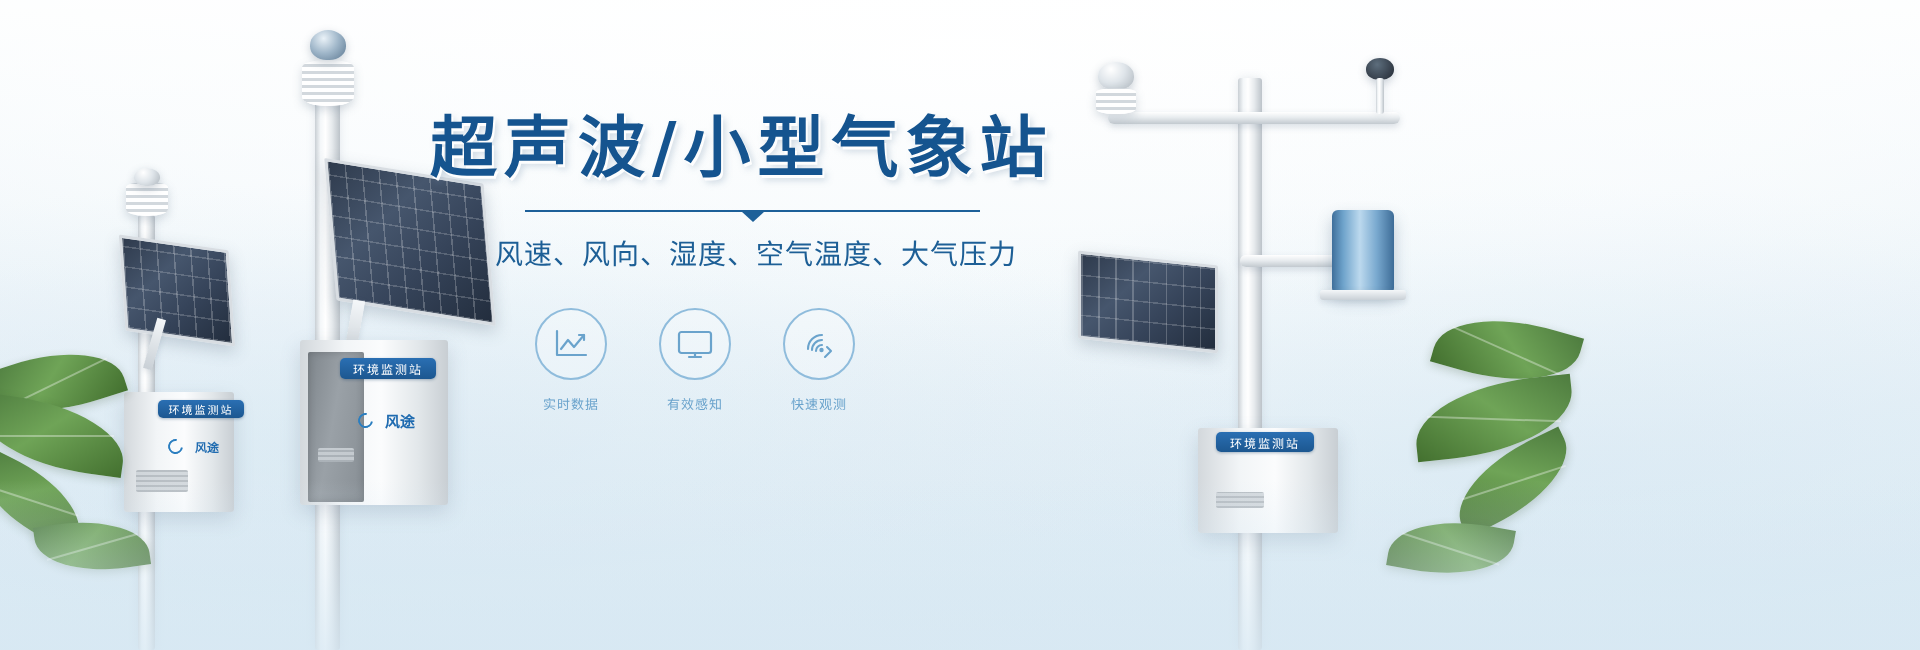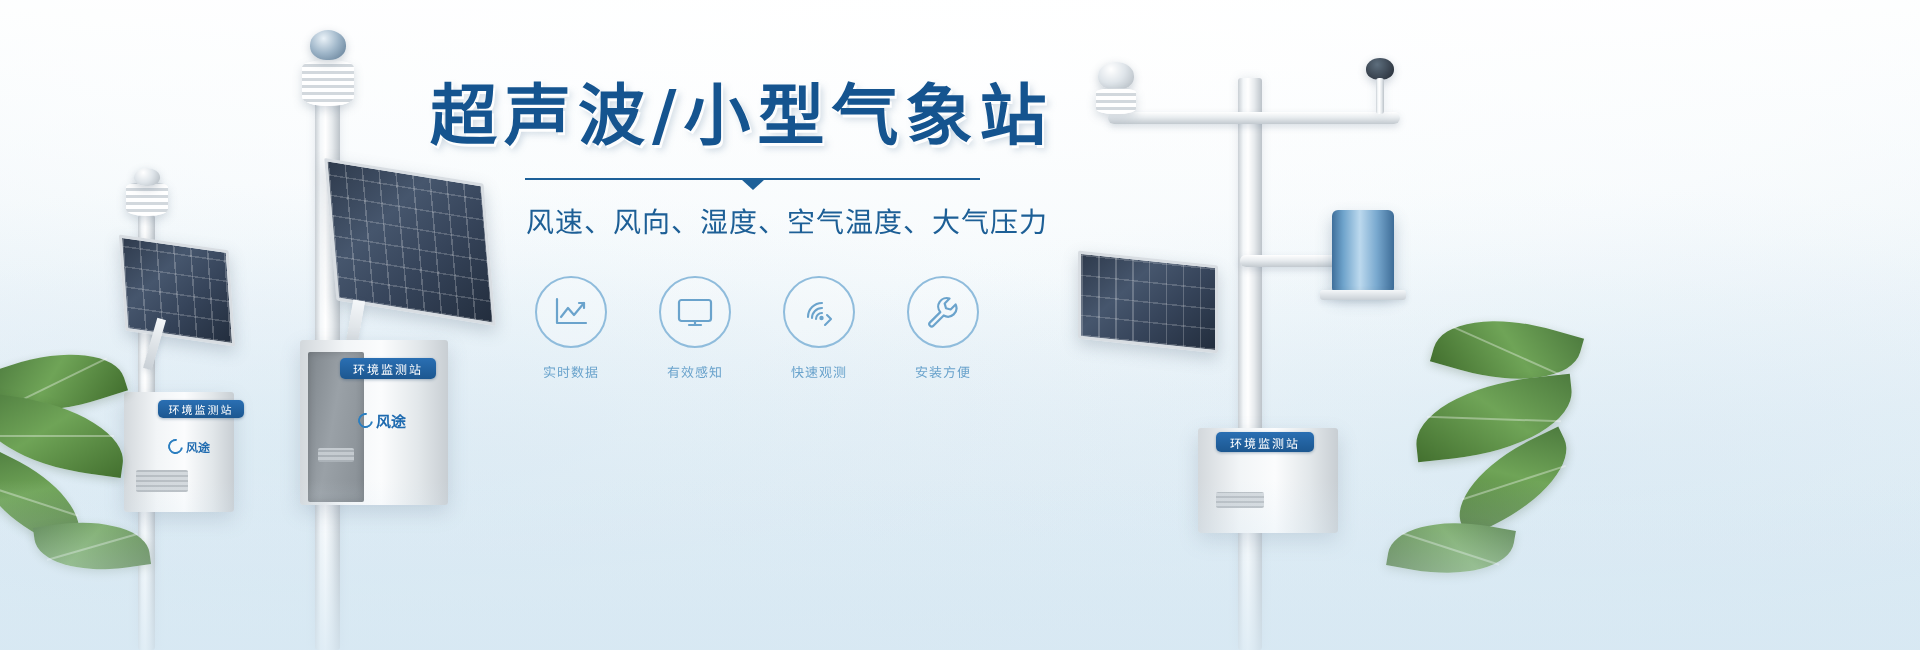--- a/index.html
+++ b/index.html
@@ -94,42 +94,42 @@
   .nameplate{
     position:absolute;
     background:linear-gradient(180deg,#2a6fb3,#1c5790);
     color:#fff; letter-spacing:2px; text-align:center;
     border-radius:5px;
     display:flex; align-items:center; justify-content:center;
     white-space:nowrap;
     box-shadow:0 1px 3px rgba(20,60,100,.35);
   }
   .brandmark{
-    position:absolute; display:flex; align-items:center; gap:3px;
+    position:absolute; display:flex; align-items:center; gap:12px;
     color:#1f6bb0; font-weight:bold; white-space:nowrap;
   }
   .brandmark .swoosh{
     display:inline-block; width:15px; height:15px; border-radius:50%;
     border:2.5px solid #2a7ec0; border-right-color:transparent; transform:rotate(-35deg);
   }
 
   
   .leaf{
     position:absolute;
     background:linear-gradient(140deg,#4e7c3f 0%,#6fa457 45%,#43702f 100%);
     border-radius:0 78% 0 78%;
     box-shadow:0 3px 10px rgba(40,70,30,.22);
   }
   .leaf::after{
     content:""; position:absolute; left:8%; top:50%; width:84%; height:1.5px;
     background:rgba(255,255,255,.35); transform:rotate(-8deg);
   }
 
   
-  .content{ position:absolute; left:430px; top:80px; width:640px; z-index:40; }
+  .content{ position:absolute; left:430px; top:112px; width:640px; z-index:40; }
 
   .headline{
     font-family:"DejaVu Sans","Liberation Sans",sans-serif;
     font-size:67px; font-weight:bold; color:#15548f;
     letter-spacing:7px; line-height:1.08; white-space:nowrap;
     text-shadow:2px 3px 0 rgba(255,255,255,.95), 4px 5px 7px rgba(120,150,175,.35);
   }
 
   .divider{
     position:relative; width:455px; height:2px; margin:26px 0 0 95px;
@@ -137,21 +137,21 @@
   }
   .divider .caret{
     position:absolute; left:50%; top:1px; transform:translateX(-50%);
     width:0; height:0; border-left:12px solid transparent;
     border-right:12px solid transparent; border-top:11px solid #1d6099;
   }
 
   .sub-line{
     font-family:"DejaVu Sans","Liberation Sans",sans-serif;
     font-size:28px; color:#1d5f96; letter-spacing:1px;
-    margin-top:20px; margin-left:96px; white-space:nowrap;
+    margin-top:20px; margin-left:65px; white-space:nowrap;
   }
   .sub-line.second{ margin-top:14px; margin-left:96px; }
 
   
   .features{
     display:flex; margin-top:36px; margin-left:100px; gap:42px;
   }
   .feature{ width:82px; text-align:center; }
   .feature .circle{
     width:72px; height:72px; margin:0 auto; border-radius:50%;
@@ -283,27 +283,17 @@
               <path d="M11 23 A10 10 0 0 1 21 13"></path>
               <path d="M15 24 A6 6 0 0 1 21 18"></path>
               <circle cx="20.5" cy="23" r="2.2" fill="#6aa3cc" stroke="none"></circle>
               <path d="M24 30 L30 24 L26 20" stroke-linejoin="round"></path>
             </svg>
           </span>
         </div>
         <div class="cap">快速观测</div>
       </div>
 
-      <div class="feature">
-        <div class="circle">
-          <span>
-            <svg width="36" height="34" viewBox="0 0 36 34" fill="none" stroke="#6aa3cc" stroke-width="2.2" stroke-linecap="round" stroke-linejoin="round">
-              <path d="M24.5 3.5 a8.5 8.5 0 0 0 -9.2 13.6 L5 27.4 a2.4 2.4 0 0 0 3.4 3.4 L18.7 20.5 a8.5 8.5 0 0 0 11.9 -11 l-5 5 -4.6 -1.3 -1.3 -4.6 z"></path>
-            </svg>
-          </span>
-        </div>
-        <div class="cap">安装方便</div>
-      </div>
 
     </div>
   </div>
 
 </div>
 
 </body></html>

